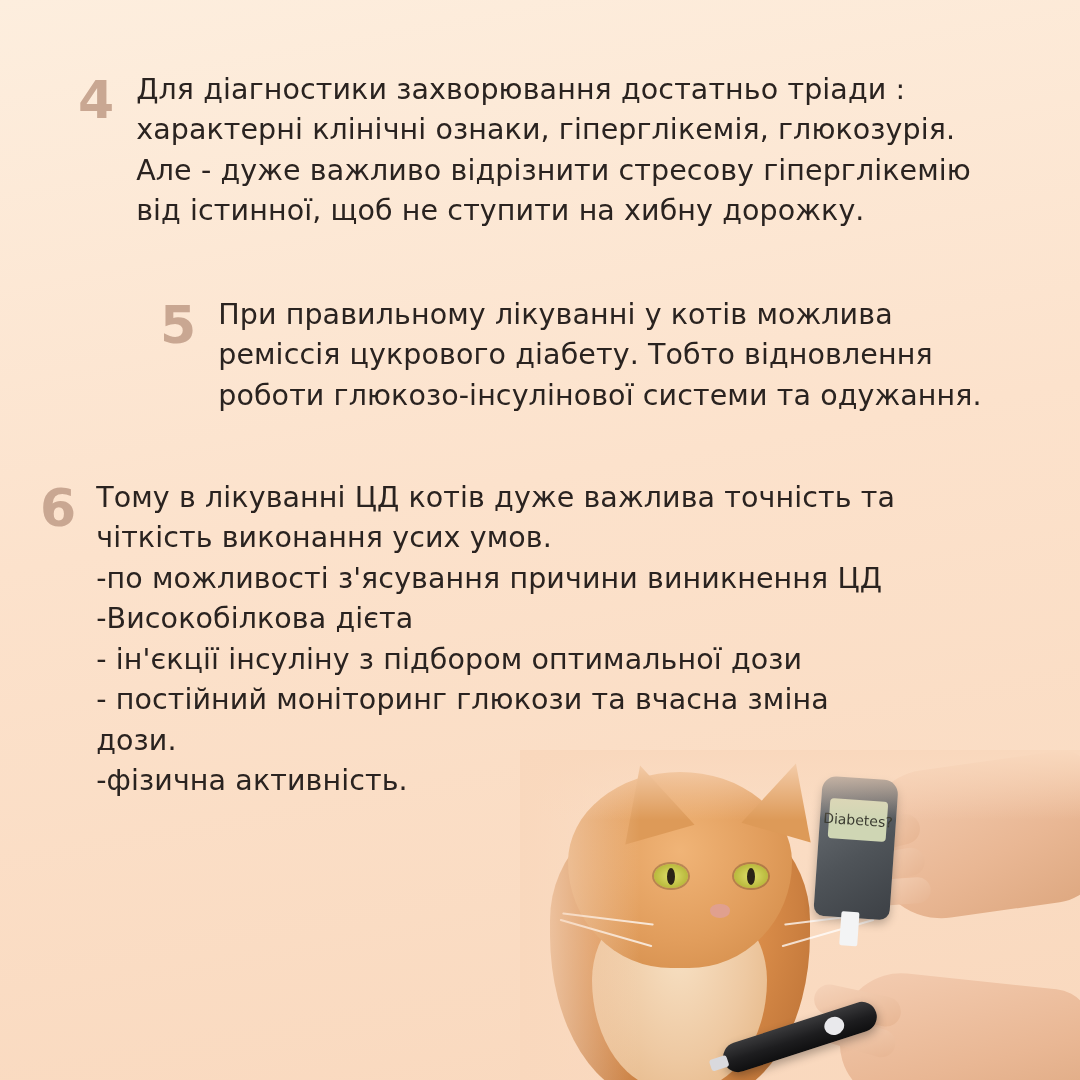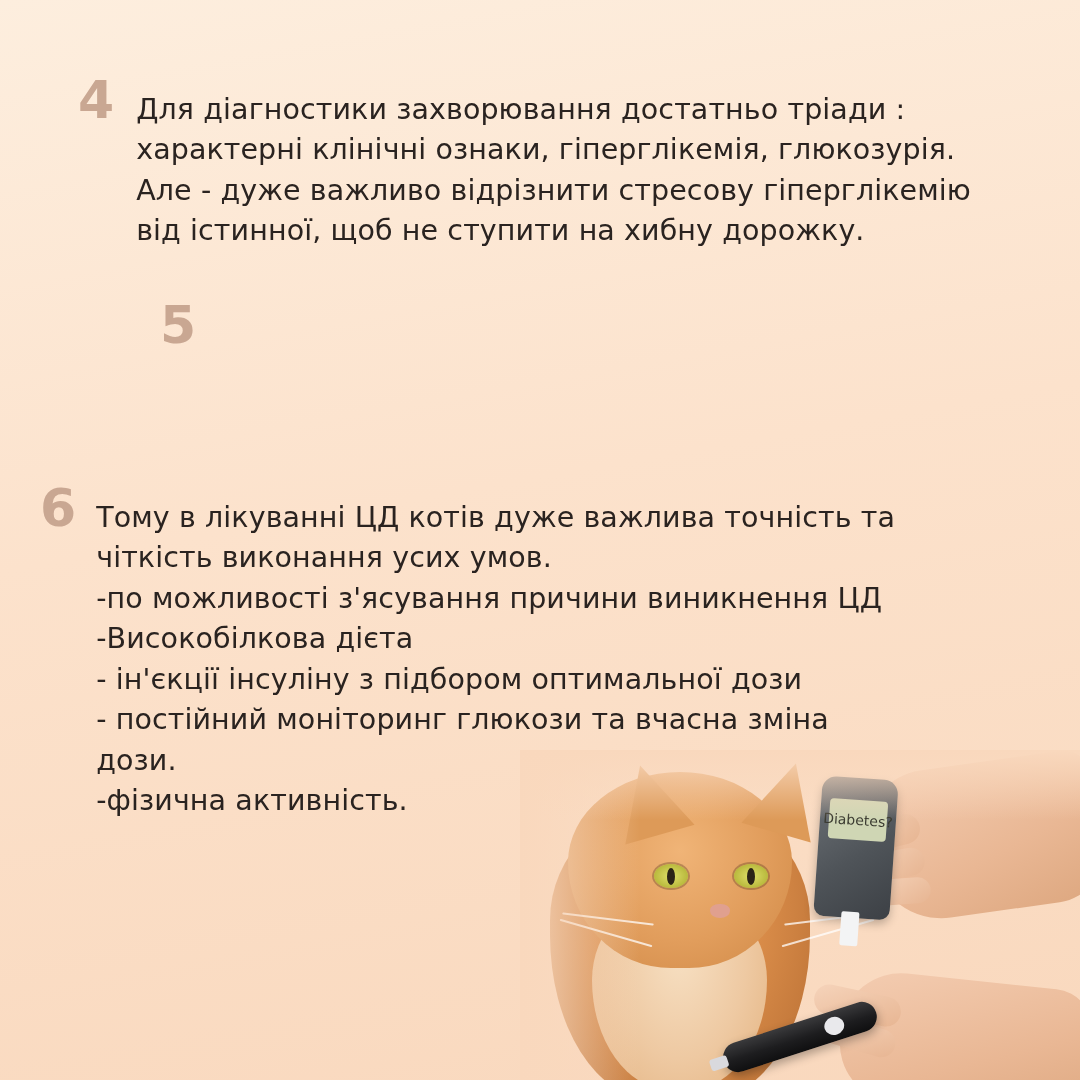--- a/index.html
+++ b/index.html
@@ -34,21 +34,20 @@
     color: #c9a792;
     flex: 0 0 auto;
     user-select: none;
   }
   .body-text {
     font-size: 28.5px;
     line-height: 1.42;
     color: #2a2320;
     white-space: pre-line;
     letter-spacing: 0.1px;
-    margin-top: 20px;
   }
 
   #block4 {
     left: 78px;
     top: 70px;
     width: 940px;
   }
   #block4 .num { margin-right: 22px; margin-top: 4px; }
   #block4 .body-text { width: 870px; }
 
@@ -278,20 +277,23 @@
   <div class="block" id="block4">
     <div class="num">4</div>
     <div class="body-text">Для діагностики захворювання достатньо тріади :
 характерні клінічні ознаки, гіперглікемія, глюкозурія.
 Але - дуже важливо відрізнити стресову гіперглікемію
 від істинної, щоб не ступити на хибну дорожку.</div>
   </div>
 
   <div class="block" id="block5">
     <div class="num">5</div>
+    <div class="body-text">При правильному лікуванні у котів можлива
+реміссія цукрового діабету. Тобто відновлення
+роботи глюкозо-інсулінової системи та одужання.</div>
   </div>
 
   <div class="block" id="block6">
     <div class="num">6</div>
     <div class="body-text">Тому в лікуванні ЦД котів дуже важлива точність та
 чіткість виконання усих умов.
 -по можливості з'ясування причини виникнення ЦД
 -Високобілкова дієта
 - ін'єкції інсуліну з підбором оптимальної дози
 - постійний моніторинг глюкози та вчасна зміна

